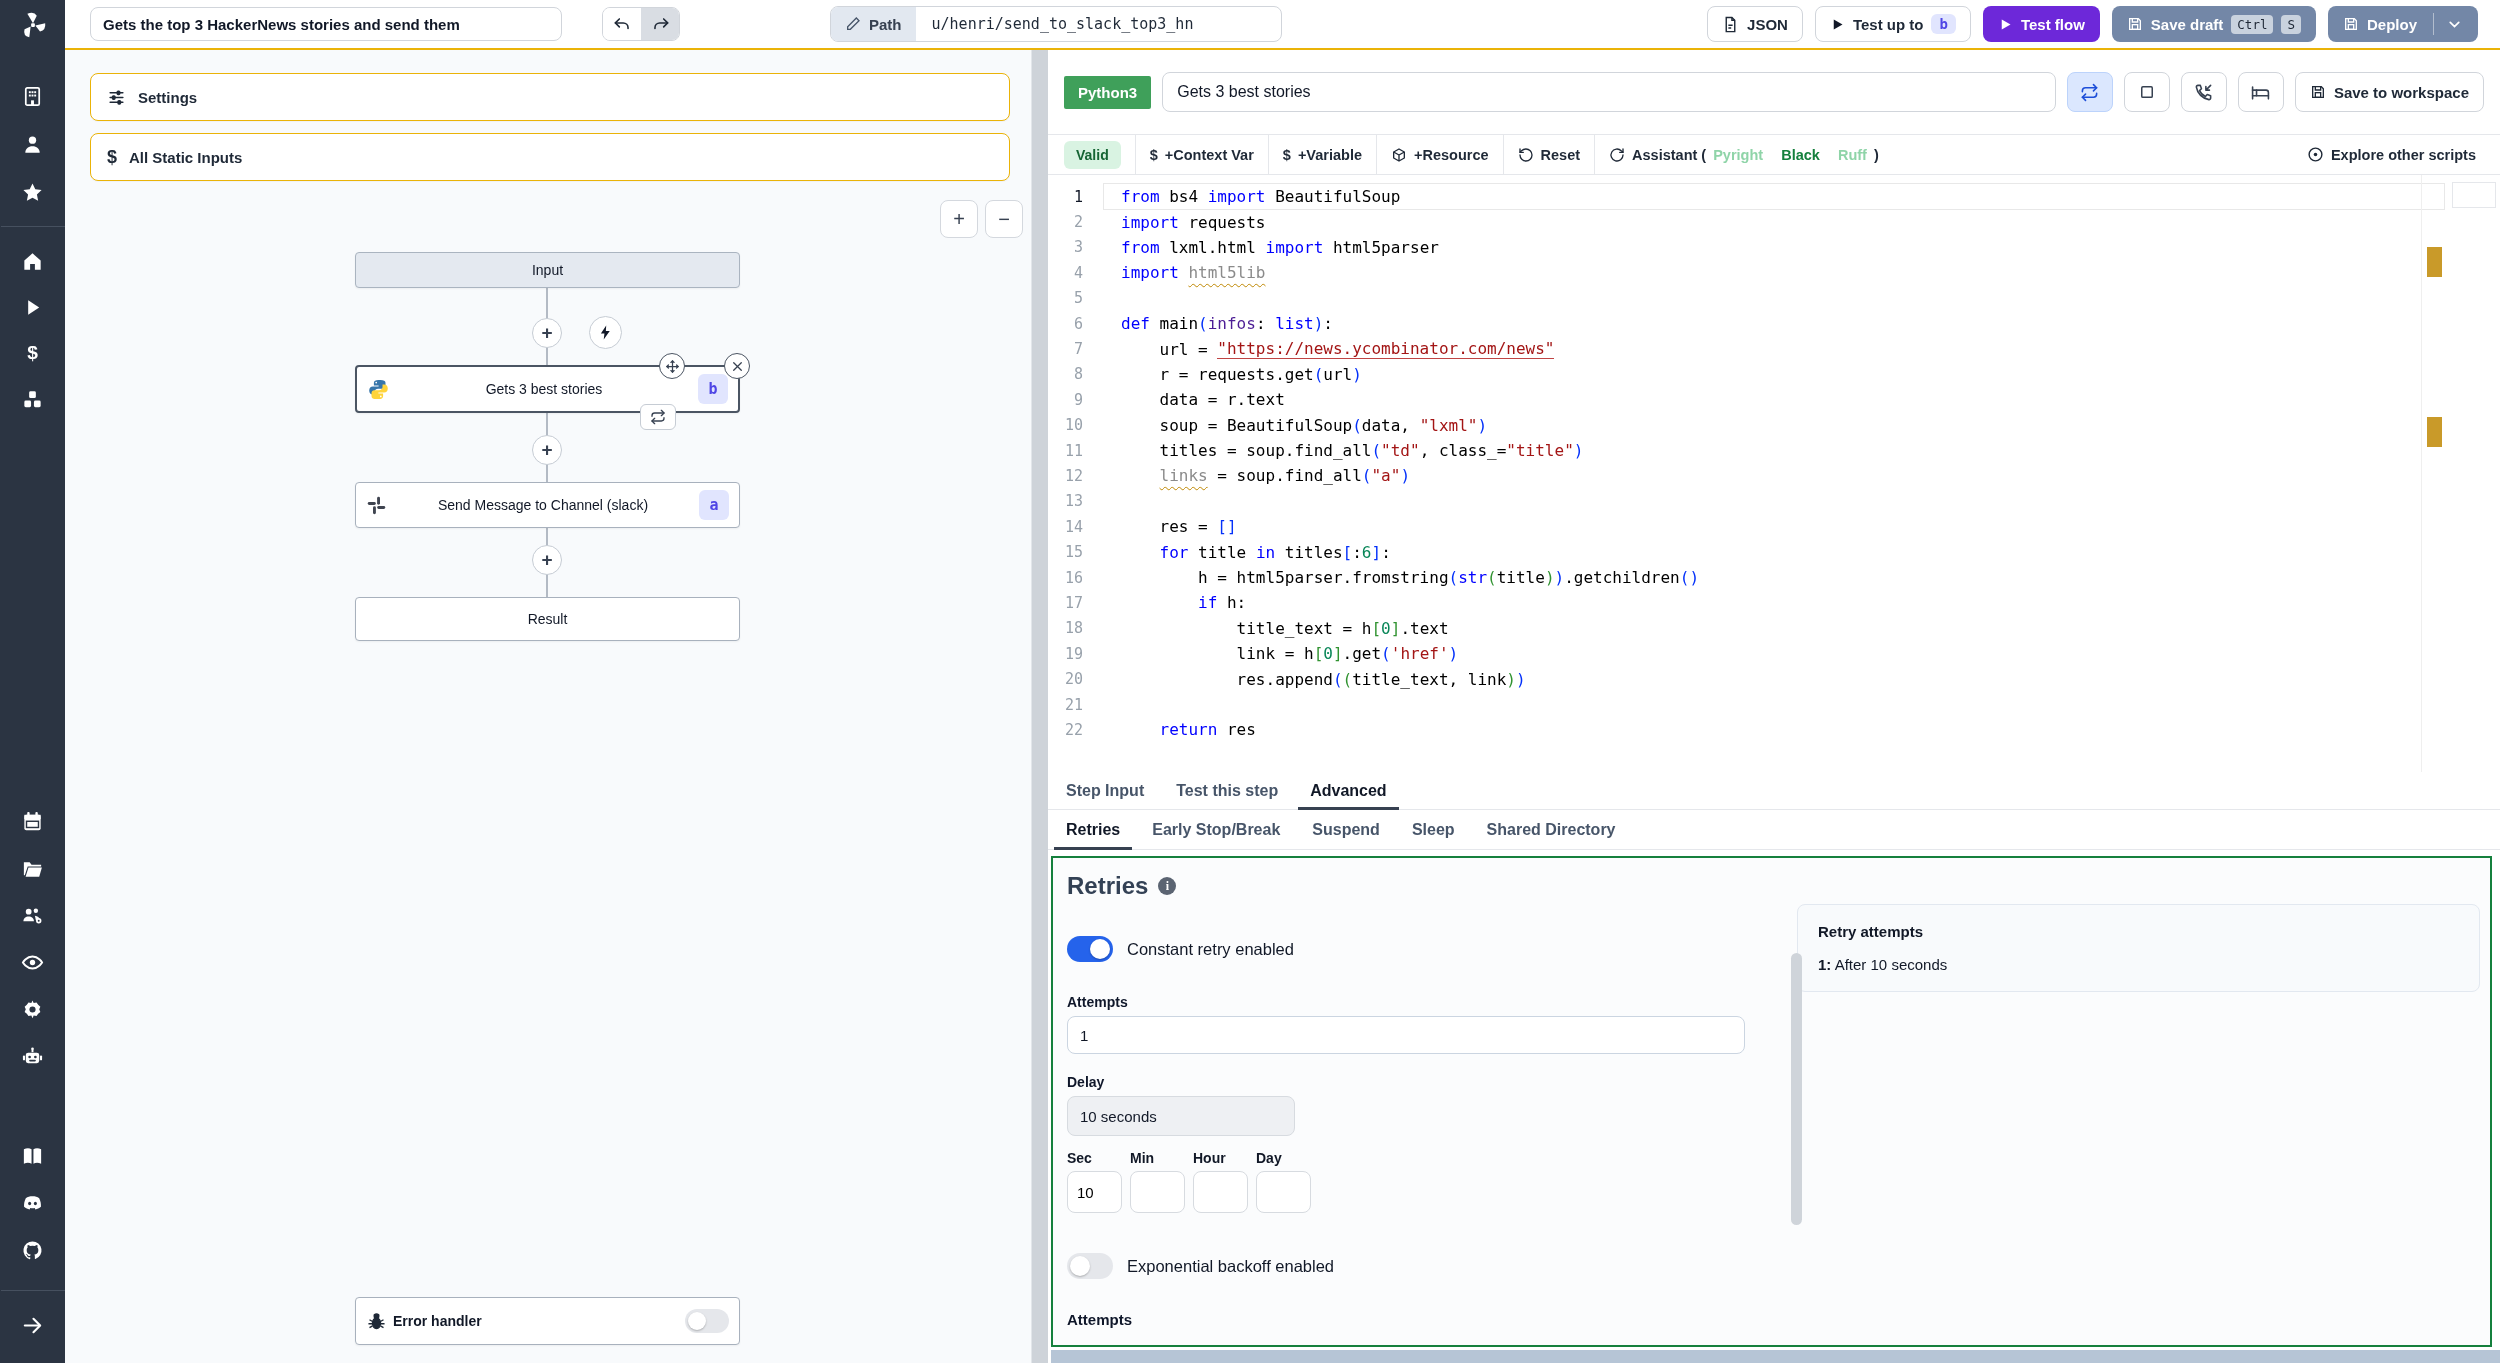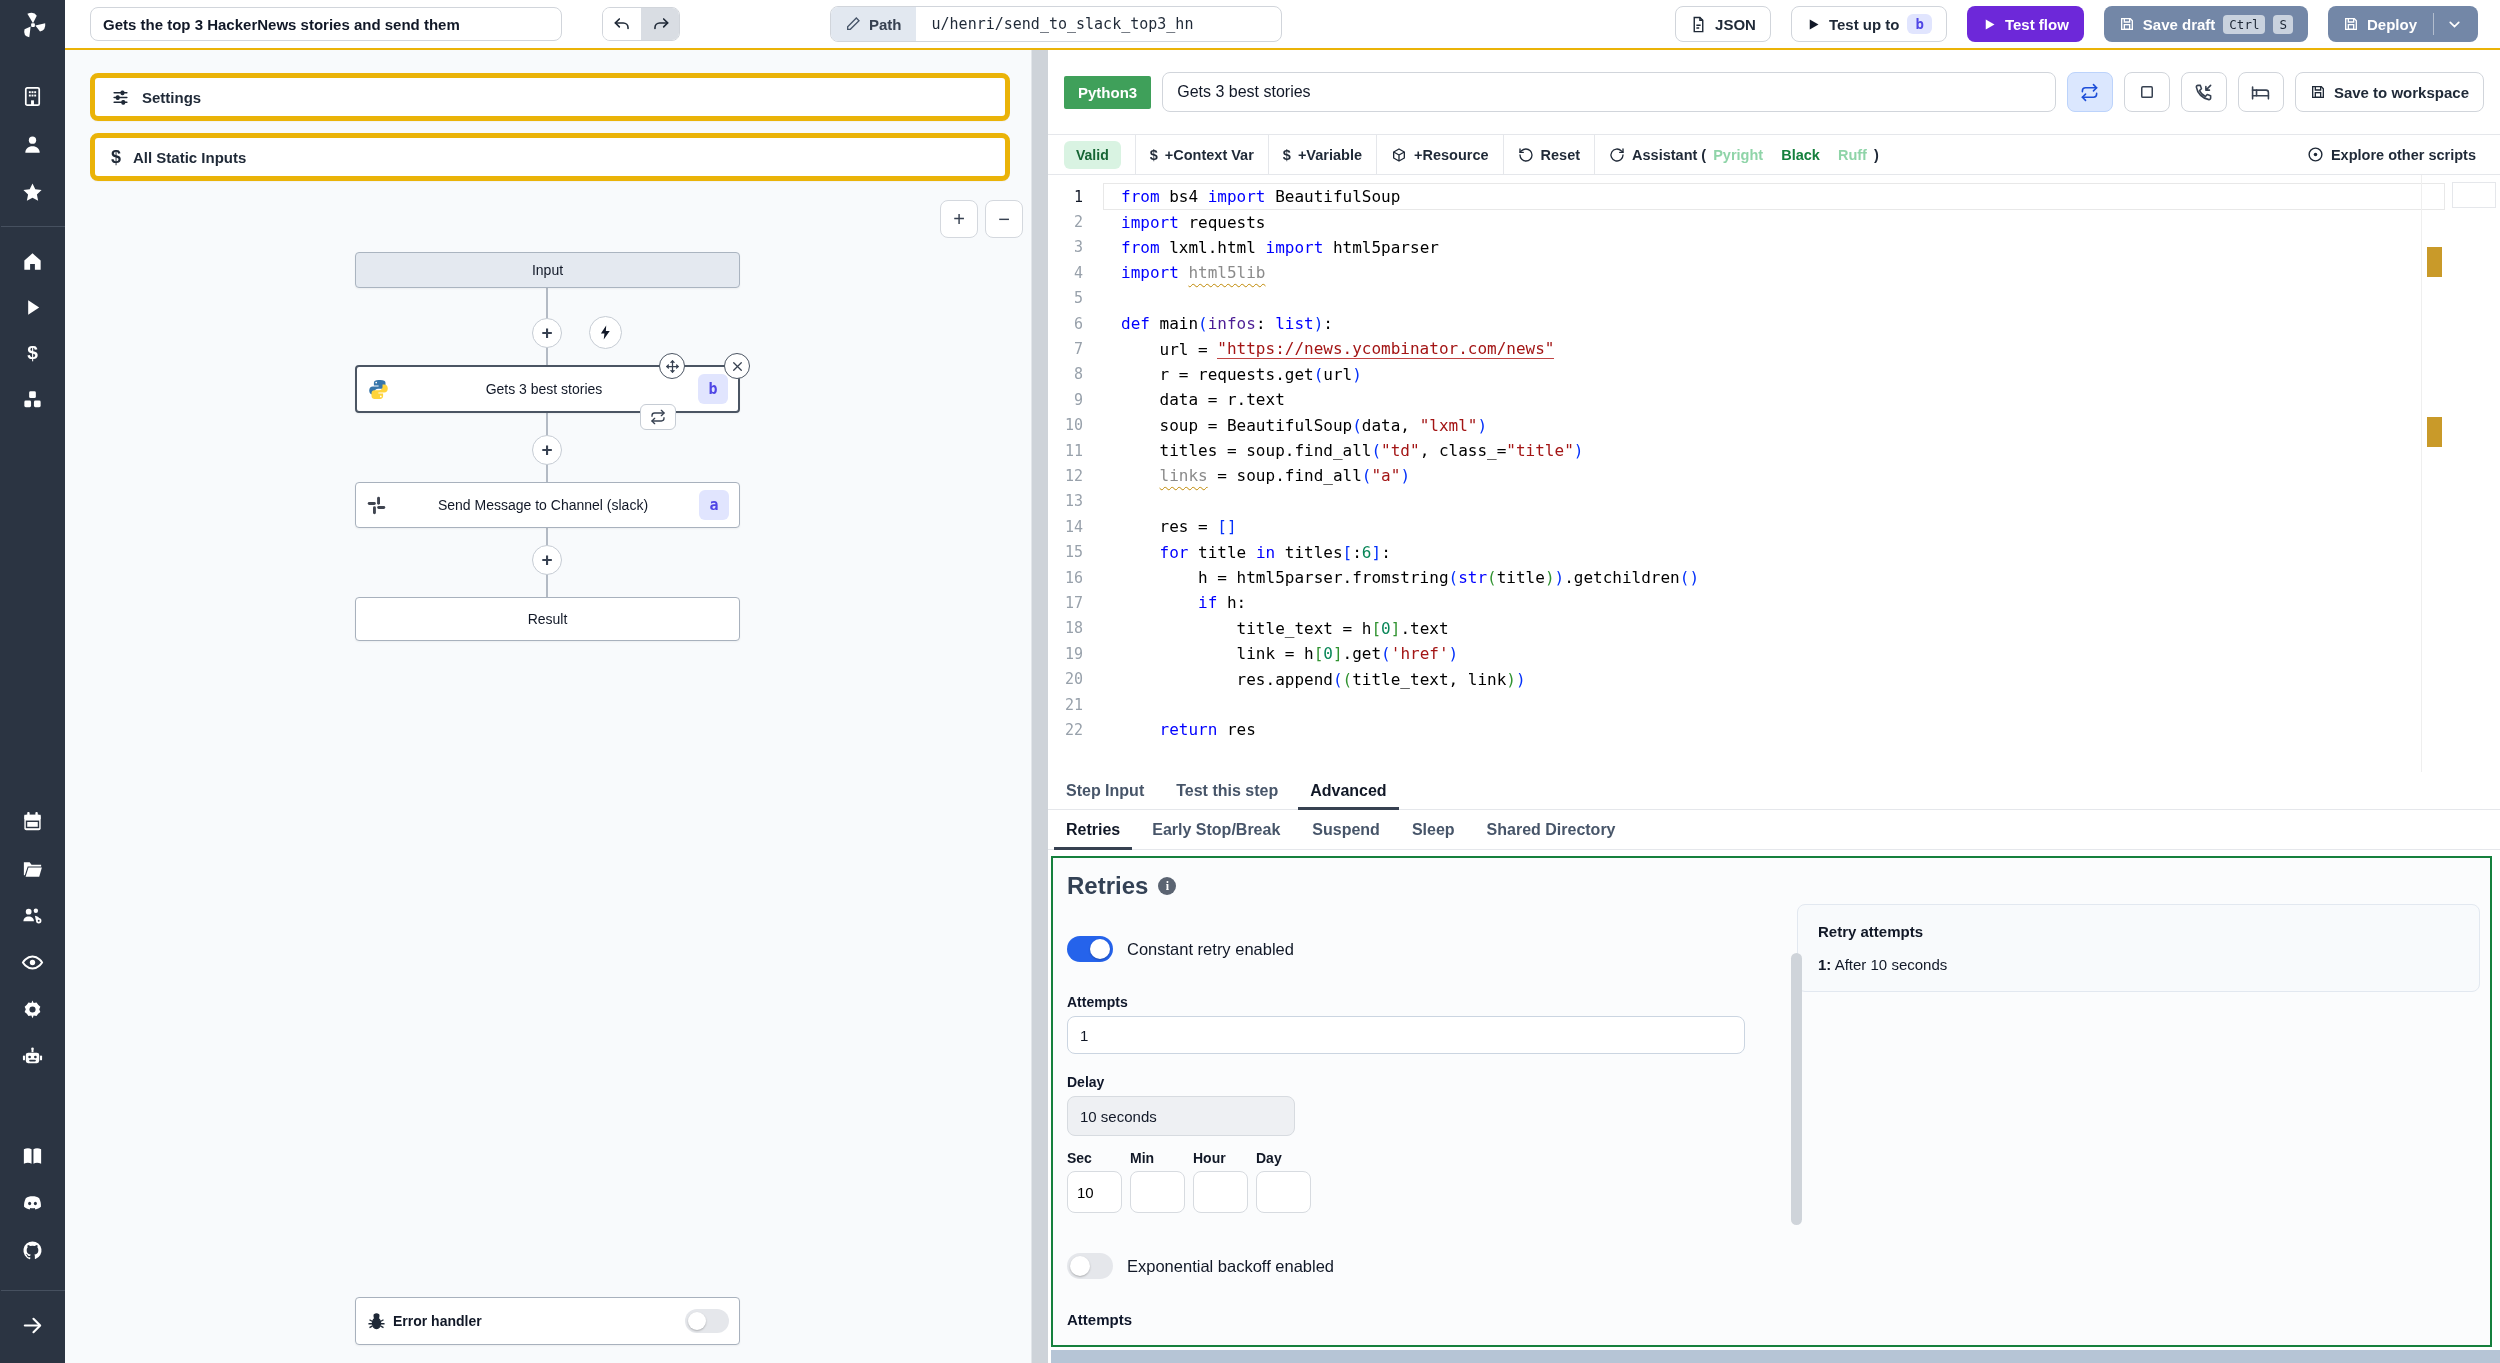--- a/index.html
+++ b/index.html
@@ -18,32 +18,32 @@
 
   
   #topbar { position:absolute; left:65px; top:0; right:0; height:50px; background:#fff; border-bottom:2px solid #eab308; display:flex; align-items:center; padding:0 22px 0 25px; z-index:20; }
   #flow-title { width:472px; height:34px; border:1px solid #d1d5db; border-radius:8px; padding:0 12px; font-size:15px; font-weight:700; color:#111827; font-family:"Liberation Sans",sans-serif; }
   .undo-redo { display:flex; margin-left:40px; border:1px solid #d1d5db; border-radius:8px; overflow:hidden; height:34px; }
   .undo-redo .half { width:38px; display:flex; align-items:center; justify-content:center; cursor:pointer; background:#fff; }
   .undo-redo .half + .half { background:#d9dde3; }
   .path-group { display:flex; margin-left:150px; height:36px; border:1px solid #d1d5db; border-radius:8px; overflow:hidden; align-items:stretch; width:452px; }
   .path-chip { background:#e2e8f0; color:#374151; display:flex; align-items:center; gap:8px; padding:0 14px; font-size:15px; font-weight:600; }
   .path-value { display:flex; align-items:center; padding:0 16px; font-size:15px; color:#1f2937; }
-  .tb-right { margin-left:auto; display:flex; align-items:center; gap:20px; }
+  .tb-right { margin-left:auto; display:flex; align-items:center; gap:12px; }
   .btn { height:36px; border-radius:8px; display:flex; align-items:center; gap:8px; padding:0 14px; font-size:15px; font-weight:700; cursor:pointer; border:1px solid transparent; }
   .btn.white { background:#fff; border-color:#d1d5db; color:#1f2937; }
   .btn.dark { background:#6d28d9; color:#fff; }
   .btn.slate { background:#7387a7; color:#fff; }
   .badge-b { background:#e1e5fe; color:#4f46e5; font-weight:700; border-radius:6px; padding:2px 8px; font-size:14px; font-family:"DejaVu Sans Mono",monospace; }
   .kbd { background:#c9d2de; color:#1f2937; border-radius:4px; padding:2px 6px; font-size:12.5px; font-family:"DejaVu Sans Mono",monospace; font-weight:400; }
   .deploy-sep { width:1px; height:22px; background:rgba(255,255,255,.45); margin:0 4px 0 8px; }
 
   
   #flow-panel { position:absolute; left:65px; top:50px; width:967px; bottom:0; background:#f8fafc; border-right:1px solid #e2e6ea; }
-  .panel-btn { position:absolute; left:25px; width:920px; height:48px; background:#fff; border:5px solid #eab308; border-radius:8px; display:flex; align-items:center; gap:12px; padding:0 16px; font-size:15px; font-weight:700; color:#1f2937; cursor:pointer; box-shadow:0 1px 1px rgba(0,0,0,.03); }
+  .panel-btn { position:absolute; left:25px; width:920px; height:48px; background:#fff; border:1px solid #eab308; border-radius:8px; display:flex; align-items:center; gap:12px; padding:0 16px; font-size:15px; font-weight:700; color:#1f2937; cursor:pointer; box-shadow:0 1px 1px rgba(0,0,0,.03); }
   .zoom-btn { position:absolute; width:38px; height:38px; background:#fff; border:1px solid #d4d8de; border-radius:8px; display:flex; align-items:center; justify-content:center; font-size:20px; color:#374151; cursor:pointer; }
   .edge { position:absolute; width:1.5px; background:#b3bac4; left:481px; }
   .node { position:absolute; left:290px; width:385px; background:#fff; border:1px solid #a8b1bd; border-radius:4px; display:flex; align-items:center; padding:0 10px; font-size:14px; color:#111827; cursor:pointer; box-shadow:0 1px 2px rgba(0,0,0,.05); }
   .node .nlabel { flex:1; text-align:center; }
   .node.input-node { background:#e4e9f0; border-color:#aab4c0; justify-content:center; }
   .node.selected { border:2px solid #4b5563; }
   .node-badge { background:#e1e5fe; color:#4f46e5; font-weight:700; border-radius:6px; width:30px; height:30px; display:flex; align-items:center; justify-content:center; font-size:15px; font-family:"DejaVu Sans Mono",monospace; }
   .plus-circle { position:absolute; width:30px; height:30px; border-radius:50%; background:#fff; border:1px solid #c6ccd4; display:flex; align-items:center; justify-content:center; font-size:19px; font-weight:600; color:#374151; cursor:pointer; z-index:3; }
   .bolt-circle { position:absolute; width:33px; height:33px; border-radius:50%; background:#fff; border:1px solid #c6ccd4; display:flex; align-items:center; justify-content:center; cursor:pointer; z-index:3; }
   .mini-circle { position:absolute; width:26px; height:26px; border-radius:50%; background:#fff; border:1.5px solid #4b5563; display:flex; align-items:center; justify-content:center; cursor:pointer; z-index:5; }

